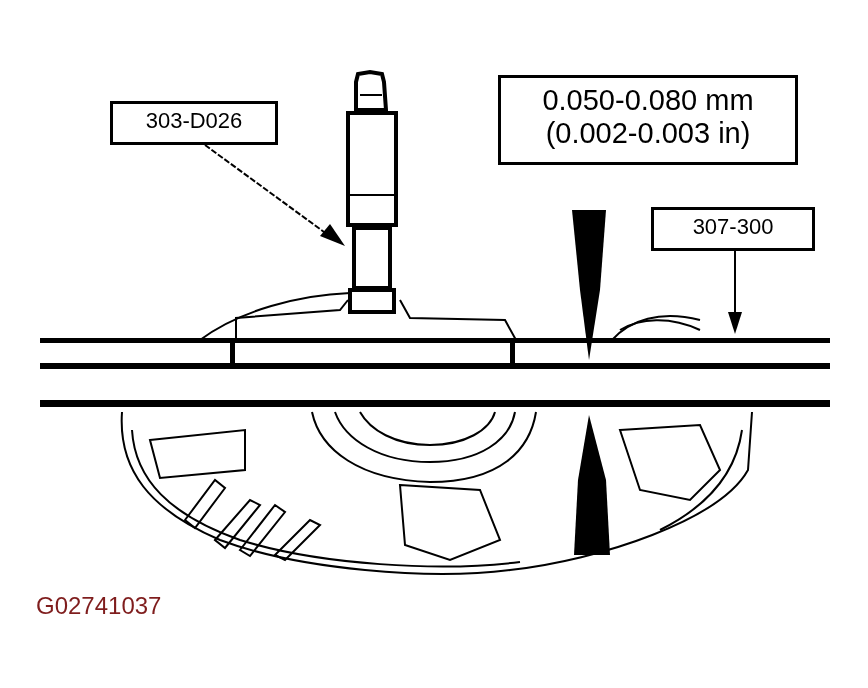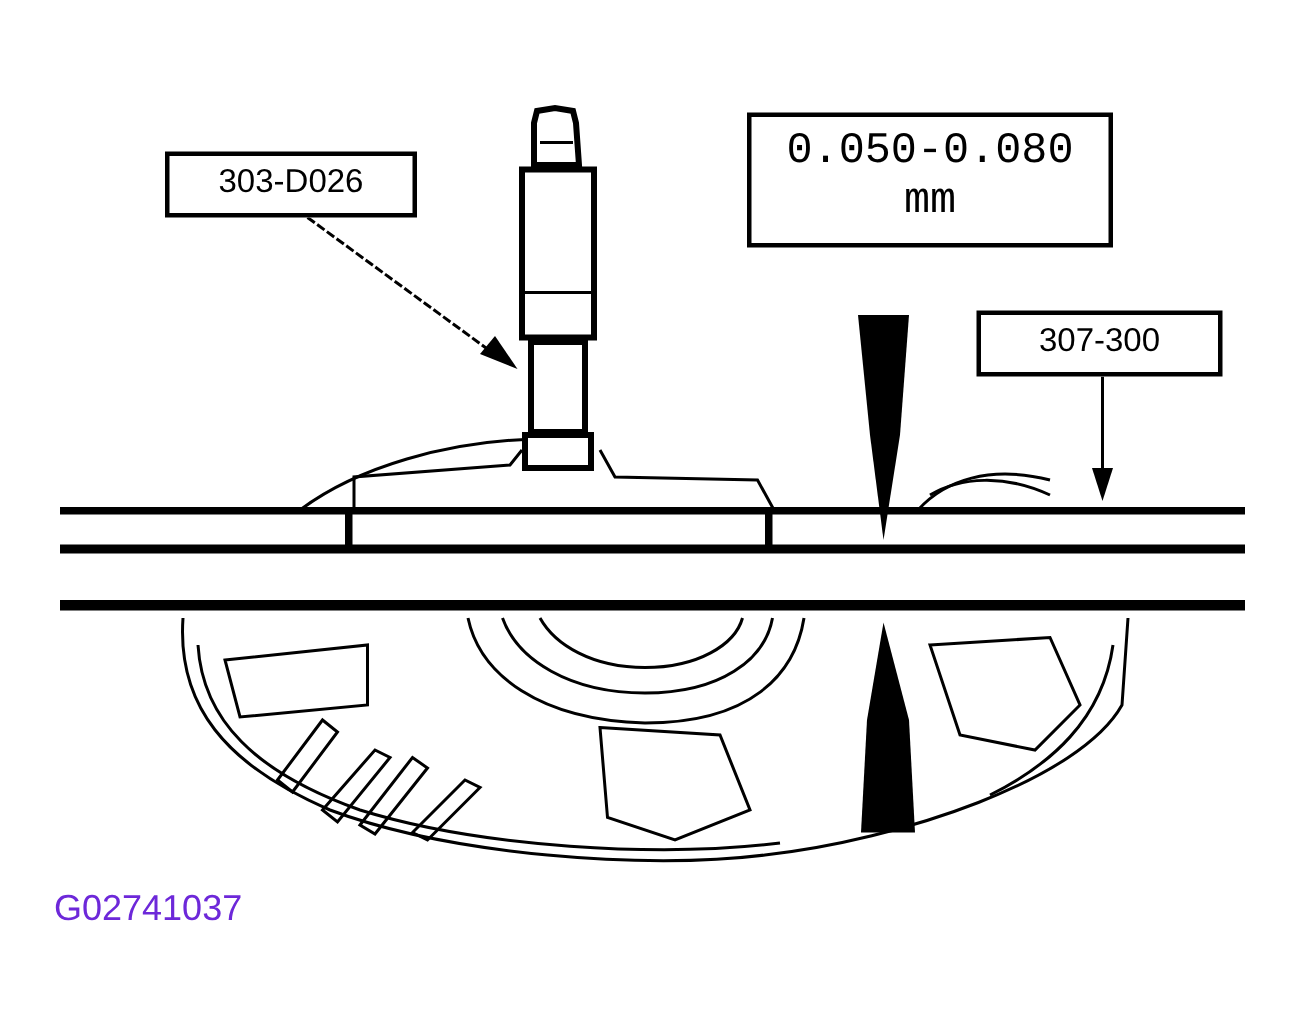--- a/index.html
+++ b/index.html
@@ -1,22 +1,22 @@
 <!DOCTYPE html>
 <html><head>
 <meta charset="utf-8">
 <style>
   html, body { margin:0; padding:0; background:#ffffff; }
   body { width:868px; height:688px; position:relative; overflow:hidden; font-family:"Liberation Sans", sans-serif; }
   svg { position:absolute; left:0; top:0; }
   .label-box { position:absolute; border:3px solid #000; background:#fff; color:#000; font-family:"Liberation Sans", sans-serif; font-size:22px; line-height:1.15; text-align:center; box-sizing:border-box; }
   #lbl-303 { left:110px; top:101px; width:168px; height:44px; padding-top:4px; }
-  #lbl-clear { left:498px; top:75px; width:244px; height:90px; padding-top:6px; font-size:29px;font-family:Liberation Mono, monospace; }
+  #lbl-clear { left:498px; top:75px; width:300px; height:90px; padding-top:6px; font-size:29px; }
   #lbl-307 { left:651px; top:207px; width:164px; height:44px; padding-top:4px; }
-  #fig-id { position:absolute; left:36px; top:592px; font-size:24px; color:#6d28d9; }
+  #fig-id { position:absolute; left:36px; top:592px; font-size:24px; color:#7f1d1d; }
 </style>
 </head>
 <body>
 
 <svg width="868" height="688" viewBox="0 0 868 688">
 
   <g fill="none" stroke="#000" stroke-width="2">
     <path d="M122 412 C 118 470, 150 510, 220 540 C 300 570, 430 580, 510 570 C 600 560, 720 520, 748 470 L 752 412"></path>
     <path d="M132 430 C 135 480, 170 515, 240 540 C 320 565, 440 572, 520 562"></path>
     <path d="M660 530 C 700 510, 735 480, 742 430"></path>
@@ -71,19 +71,20 @@
   <polygon points="572,210 606,210 600,290 589,360 580,290" fill="#000"></polygon>
   <polygon points="589,415 606,480 610,555 574,555 578,480" fill="#000"></polygon>
 </svg>
 
 <div class="label-box" id="lbl-303">
   <span>303-D026</span>
 </div>
 
 <div class="label-box" id="lbl-clear">
   <div>0.050-0.080 mm</div>
+  <div>(0.002-0.003 in)</div>
 </div>
 
 <div class="label-box" id="lbl-307">
   <span>307-300</span>
 </div>
 
 <div id="fig-id">G02741037</div>
 
 </body></html>

